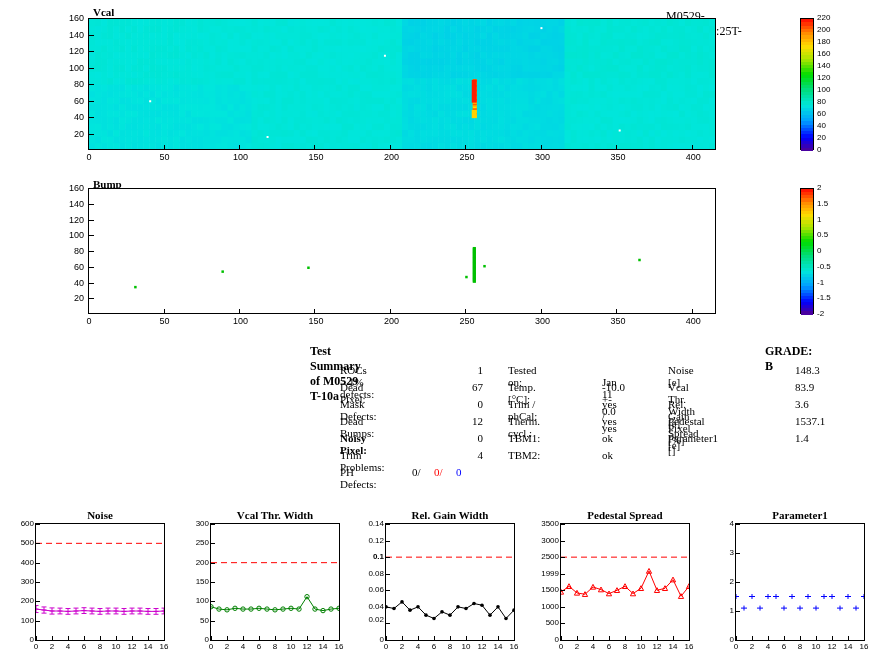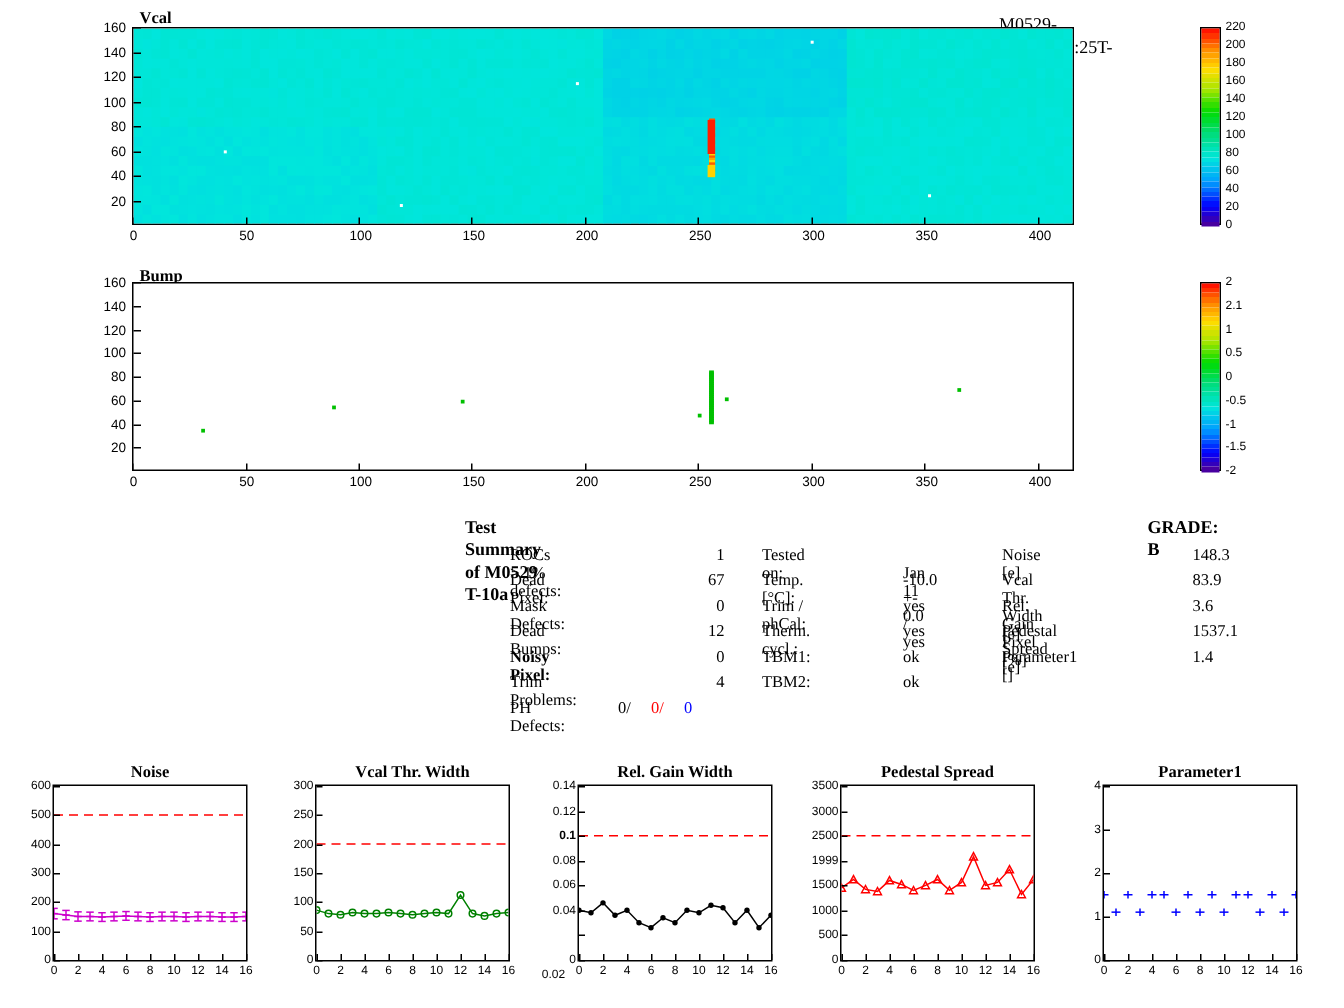--- a/index.html
+++ b/index.html
@@ -2366,21 +2366,21 @@
       <div class="cbar-seg" style="height: 3.15px; background: rgb(72, 0, 160);"></div>
     </div>
   <div id="bump-cbar-labels">
       <div class="cbar-lab" style="left:817px;top:309.0px;">-2</div>
       <div class="cbar-lab" style="left:817px;top:293.3px;">-1.5</div>
       <div class="cbar-lab" style="left:817px;top:277.5px;">-1</div>
       <div class="cbar-lab" style="left:817px;top:261.8px;">-0.5</div>
       <div class="cbar-lab" style="left:817px;top:246.0px;">0</div>
       <div class="cbar-lab" style="left:817px;top:230.3px;">0.5</div>
       <div class="cbar-lab" style="left:817px;top:214.5px;">1</div>
-      <div class="cbar-lab" style="left:817px;top:198.8px;">2.1</div>
+      <div class="cbar-lab" style="left:817px;top:198.8px;">1.5</div>
       <div class="cbar-lab" style="left:817px;top:183.0px;">2</div>
     </div>
 </div>
 
 <div class="panel">
   <div class="sum-title" style="left:310px;top:344px;">Test Summary of M0529    T-10a</div>
   <div class="sum-grade" style="left:765px;top:344px;">GRADE:  B</div>
   <div id="summary-body">
       <div class="sum-row" style="left:340px;top:364px;">ROCs &gt; 1% defects:</div>
       <div class="sum-val" style="left:465px;top:364px;width:18px;text-align:right;">1</div>
@@ -2625,21 +2625,21 @@
     <div class="mini-tick" style="left:460.0px;top:642px;width:12px;text-align:center;">10</div>
     <div class="tickmark" style="left:482.0px;top:636px;width:1px;height:4px;"></div>
     <div class="mini-tick" style="left:476.0px;top:642px;width:12px;text-align:center;">12</div>
     <div class="tickmark" style="left:498.0px;top:636px;width:1px;height:4px;"></div>
     <div class="mini-tick" style="left:492.0px;top:642px;width:12px;text-align:center;">14</div>
     <div class="tickmark" style="left:514.0px;top:636px;width:1px;height:4px;"></div>
     <div class="mini-tick" style="left:508.0px;top:642px;width:12px;text-align:center;">16</div>
     <div class="tickmark" style="left:386px;top:640.0px;width:4px;height:1px;"></div>
     <div class="mini-tick" style="left:354px;top:635.0px;width:30px;text-align:right;">0</div>
     <div class="tickmark" style="left:386px;top:623.4px;width:4px;height:1px;"></div>
-    <div class="mini-tick" style="left:354px;top:645px;width:30px;text-align:center;">0.02</div>
+    <div class="mini-tick" style="left:354px;top:615px;width:30px;text-align:right;">0.02</div>
     <div class="tickmark" style="left:386px;top:606.9px;width:4px;height:1px;"></div>
     <div class="mini-tick" style="left:354px;top:601.9px;width:30px;text-align:right;">0.04</div>
     <div class="tickmark" style="left:386px;top:590.3px;width:4px;height:1px;"></div>
     <div class="mini-tick" style="left:354px;top:585.3px;width:30px;text-align:right;">0.06</div>
     <div class="tickmark" style="left:386px;top:573.7px;width:4px;height:1px;"></div>
     <div class="mini-tick" style="left:354px;top:568.7px;width:30px;text-align:right;">0.08</div>
     <div class="tickmark" style="left:386px;top:557.1px;width:4px;height:1px;"></div>
     <div class="mini-tick" style="left:354px;top:552.1px;width:30px;text-align:right;font-weight:bold;">0.1</div>
     <div class="tickmark" style="left:386px;top:540.6px;width:4px;height:1px;"></div>
     <div class="mini-tick" style="left:354px;top:535.6px;width:30px;text-align:right;">0.12</div>

